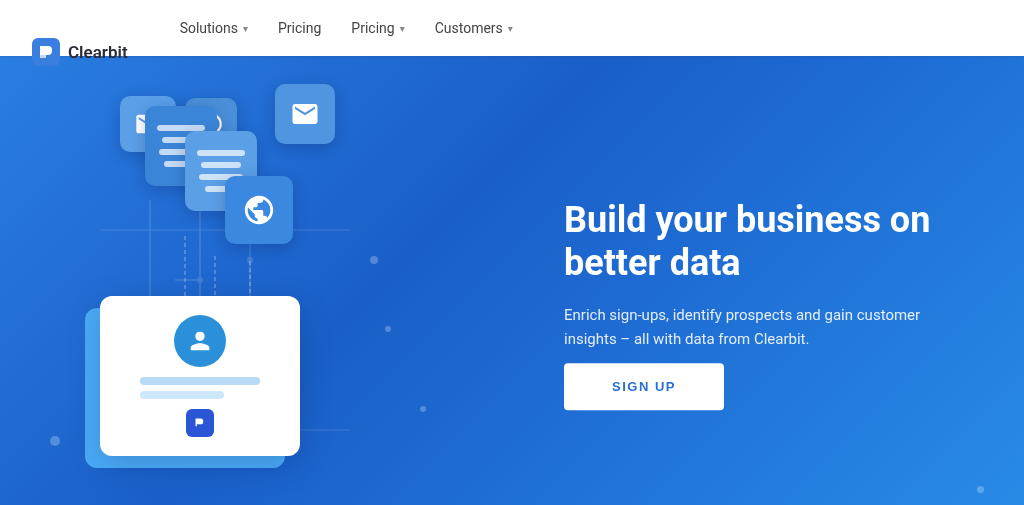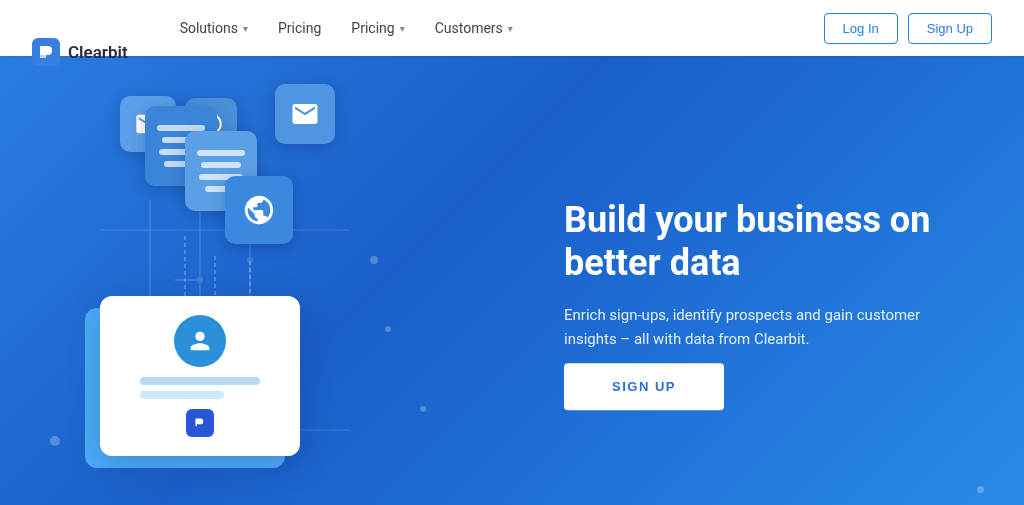--- a/index.html
+++ b/index.html
@@ -236,24 +236,20 @@
     <div class="nav-item">
       <span>Pricing</span>
       <span class="nav-chevron">▾</span>
     </div>
     <div class="nav-item">
       <span>Customers</span>
       <span class="nav-chevron">▾</span>
     </div>
   </div>
 
-  <div class="nav-actions">
-    <button class="btn-outline">Log In</button>
-    <button class="btn-outline">Sign Up</button>
-  </div>
 </nav>
 
 <section class="hero">
 
   <svg class="hero-bg-svg" viewBox="0 0 1024 449" xmlns="http://www.w3.org/2000/svg">
     <line x1="200" y1="80" x2="200" y2="300" stroke="white" stroke-width="1.5"></line>
     <line x1="250" y1="100" x2="250" y2="280" stroke="white" stroke-width="1.5"></line>
     <line x1="150" y1="120" x2="150" y2="260" stroke="white" stroke-width="1.5"></line>
     <line x1="200" y1="300" x2="150" y2="300" stroke="white" stroke-width="1.5"></line>
     <line x1="200" y1="280" x2="250" y2="280" stroke="white" stroke-width="1.5"></line>

